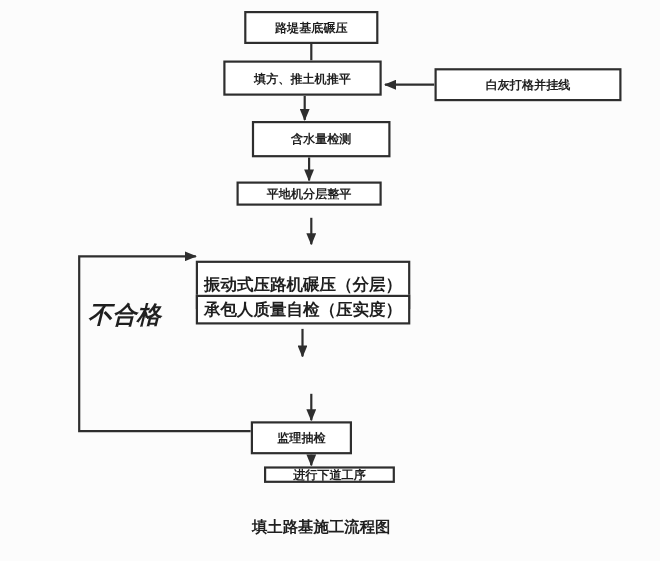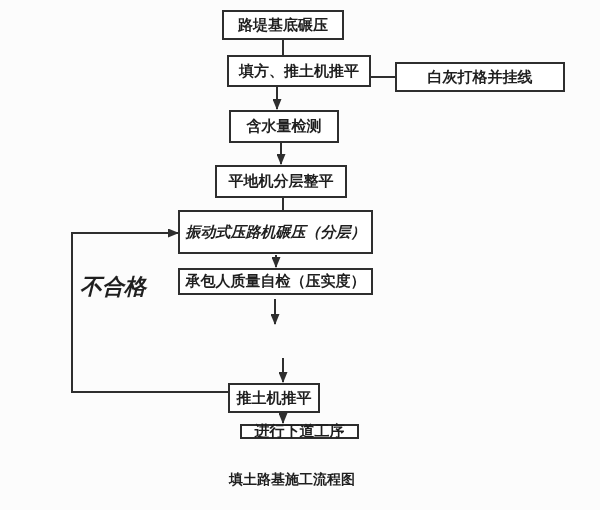--- a/index.html
+++ b/index.html
@@ -13,21 +13,21 @@
   }
   .node {
     position: absolute;
     box-sizing: border-box;
     background: var(--box, #ffffff);
     border: 2px solid var(--line, #2e2e2e);
     display: flex;
     align-items: center;
     justify-content: center;
     font-weight: bold;
-    font-size: 15px;
+    font-size: 11px;
     color: var(--text, #1f1f1f);
     white-space: nowrap;
   }
   .node.small { font-size: 15px; }
   .svg-layer {
     position: absolute;
     left: 0; top: 0;
     width: 600px; height: 510px;
     pointer-events: none;
   }
@@ -79,34 +79,34 @@
     <path class="conn" d="M276,255 L276,267" marker-end="url(#arrow)"></path>
     <path class="conn" d="M275,299 L275,324" marker-end="url(#arrow)"></path>
     <path class="conn" d="M283,358 L283,382" marker-end="url(#arrow)"></path>
     <path class="conn" d="M283,413 L283,423" marker-end="url(#arrow)"></path>
     <path class="conn" d="M395,77 L350,77" marker-end="url(#arrow)"></path>
     <path class="conn" d="M228,392 L72,392 L72,233 L178,233" marker-end="url(#arrow)"></path>
   </svg>
 
   <div class="node" style="left:222px; top:10px;  width:122px; height:30px;">路堤基底碾压</div>
 
-  <div class="node" style="left:203px; top:55px;  width:144px; height:32px;margin-left:24px;">填方、推土机推平</div>
+  <div class="node" style="left:203px; top:55px;  width:144px; height:32px;">填方、推土机推平</div>
 
   <div class="node" style="left:395px; top:62px;  width:170px; height:30px;">白灰打格并挂线</div>
 
-  <div class="node" style="left:229px; top:110px; width:110px; height:33px;">含水量检测</div>
+  <div class="node" style="left:229px; top:110px; width:126px; height:33px;">含水量检测</div>
 
-  <div class="node" style="left:215px; top:165px; width:132px; height:33px;">平地机分层整平</div>
+  <div class="node" style="left:215px; top:165px; width:132px; height:22px;">平地机分层整平</div>
 
-  <div class="node small" style="left:178px; top:210px; width:195px; height:44px;font-style:italic;">振动式压路机碾压（分层）</div>
+  <div class="node small" style="left:178px; top:237px; width:195px; height:44px;">振动式压路机碾压（分层）</div>
 
   <div class="node small" style="left:178px; top:268px; width:195px; height:27px;">承包人质量自检（压实度）</div>
 
 
-  <div class="node" style="left:228px; top:383px; width:92px;  height:30px;">推土机推平</div>
+  <div class="node" style="left:228px; top:383px; width:92px;  height:30px;">监理抽检</div>
 
   <div class="node" style="left:240px; top:424px; width:119px; height:15px;">进行下道工序</div>
 
   <div class="feedback-label">不合格</div>
 
   <div class="caption">填土路基施工流程图</div>
 
 </div>
 
 </body></html>

